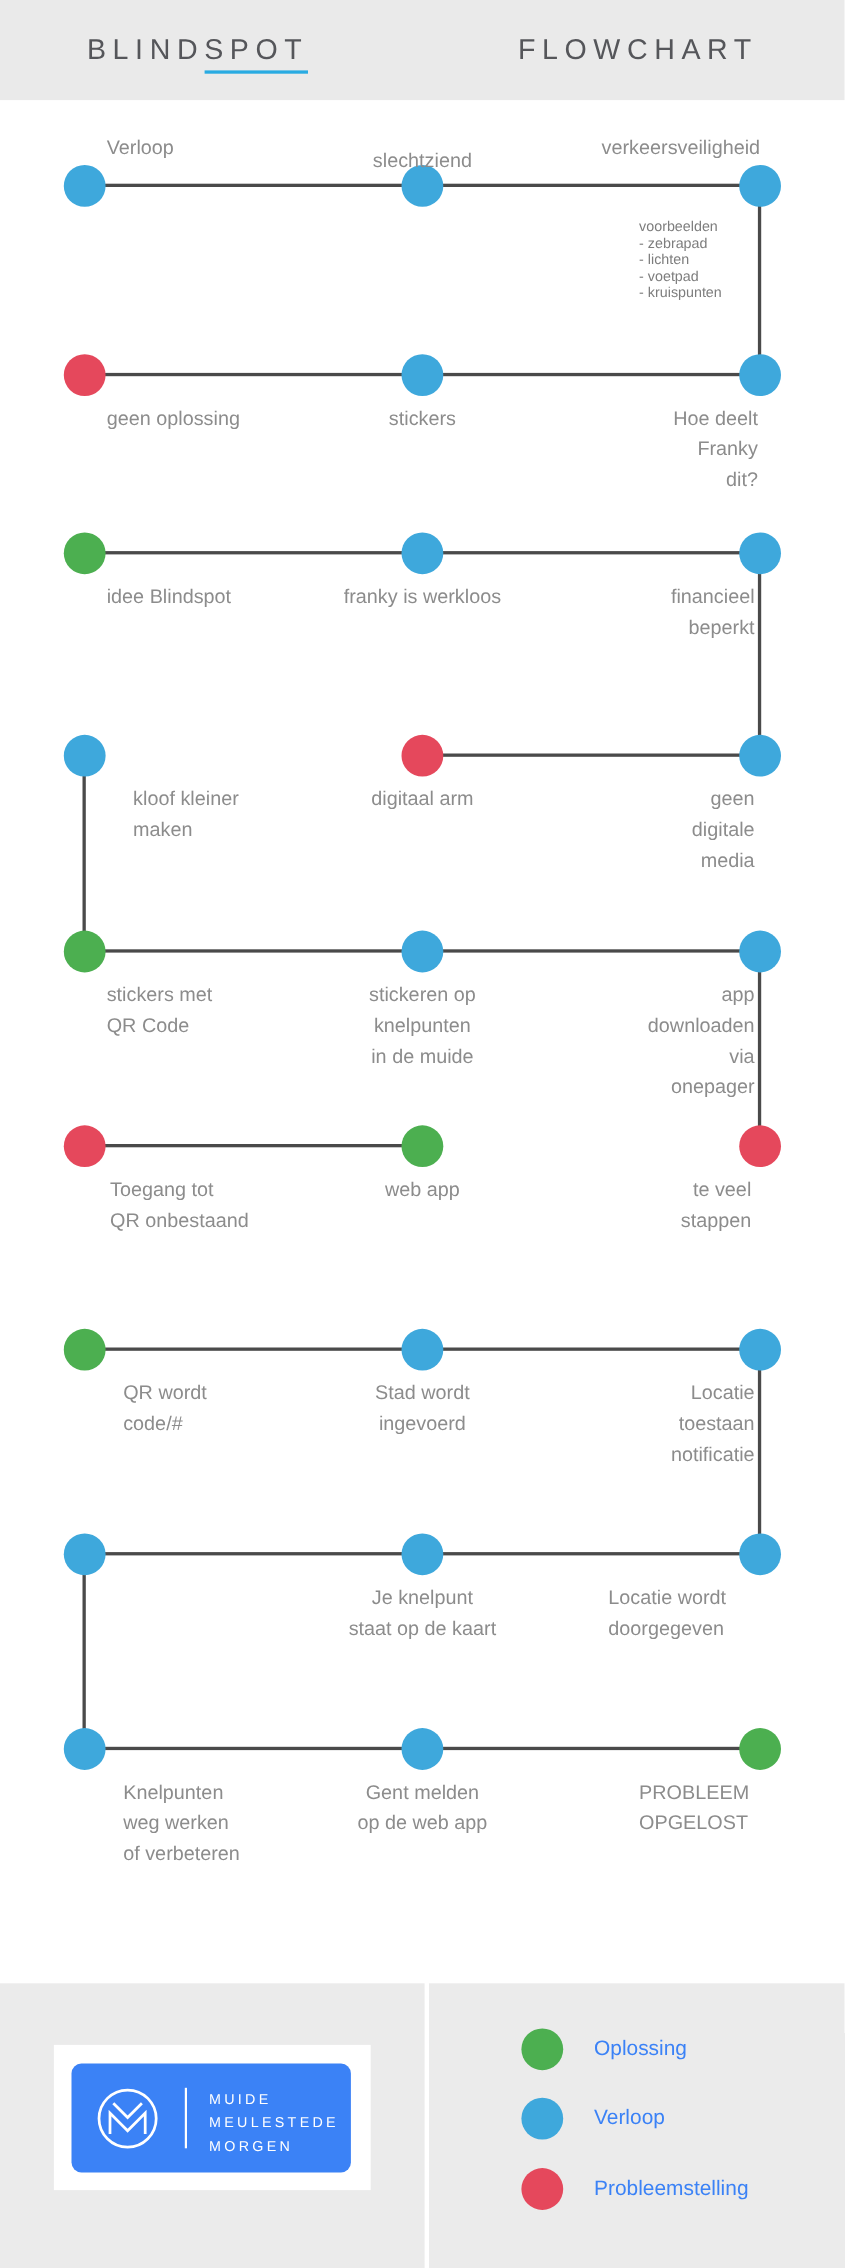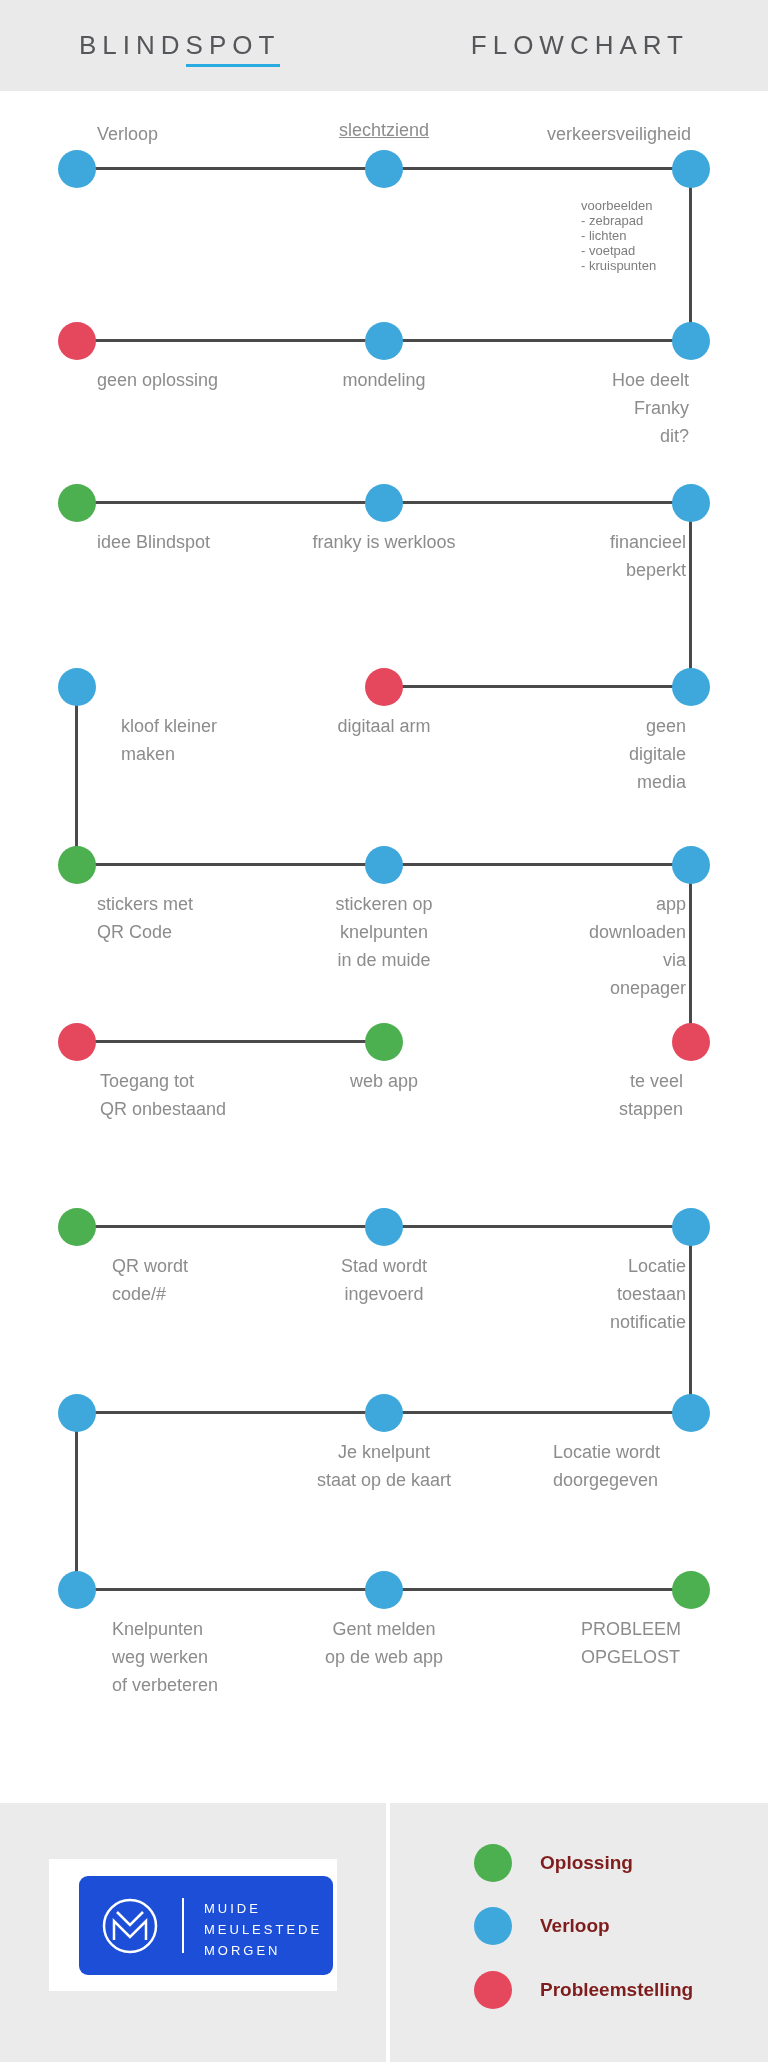--- a/index.html
+++ b/index.html
@@ -29,28 +29,28 @@
   .annotation{position:absolute;left:581px;top:198px;font-size:13px;line-height:15px;
               color:#7d7d7d;}
 
   
   .panel{position:absolute;top:1803px;height:259px;background:#ebebeb;}
   .panel.pl{left:0;width:386px;}
   .panel.pr{left:390px;width:378px;}
 
   .logo-card{position:absolute;left:49px;top:56px;width:288px;height:132px;background:#ffffff;}
   .logo-badge{position:absolute;left:16px;top:17px;width:254px;height:99px;
-              background:#1d4ed8;border-radius:9px;margin-left:14px;}
+              background:#3b82f6;border-radius:9px;}
   .logo-divider{position:absolute;left:103px;top:22px;width:2px;height:55px;background:#ffffff;}
   .logo-text{position:absolute;left:125px;top:22px;color:#ffffff;font-size:13px;
              letter-spacing:3px;line-height:21px;font-weight:400;}
   .logo-mark{position:absolute;left:19px;top:18px;}
 
   .legend-dot{position:absolute;width:38px;height:38px;border-radius:50%;}
-  .legend-label{position:absolute;font-size:19px;color:#7f1d1d;line-height:24px;font-weight:bold;}
+  .legend-label{position:absolute;font-size:19px;color:#3b82f6;line-height:24px;}
 </style>
 </head>
 <body>
 
 <div class="page">
 
   <div class="header">
     <div class="htitle"><span>BLIND</span><span class="u">SPOT</span></div>
     <div class="htitle">FLOWCHART</div>
   </div>
@@ -69,36 +69,36 @@
   <div class="vline" style="left:689px;top:503px;height:184px;"></div>
   <div class="vline" style="left:75px;top:687px;height:178px;"></div>
   <div class="vline" style="left:689px;top:865px;height:177px;"></div>
   <div class="vline" style="left:689px;top:1227px;height:186px;"></div>
   <div class="vline" style="left:75px;top:1413px;height:177px;"></div>
 
   <div class="dot verloop" style="left:58px;top:150px;"></div>
   <div class="dot verloop" style="left:365px;top:150px;"></div>
   <div class="dot verloop" style="left:672px;top:150px;"></div>
   <div class="nlabel" style="left:97px;top:120px;">Verloop</div>
-  <div class="nlabel c" style="left:384px;top:116px;text-decoration:underline;">slechtziend</div>
+  <div class="nlabel c" style="left:384px;top:132px;">slechtziend</div>
   <div class="nlabel r" style="left:691px;top:120px;">verkeersveiligheid</div>
 
   <div class="annotation">
     <div>voorbeelden</div>
     <div>- zebrapad</div>
     <div>- lichten</div>
     <div>- voetpad</div>
     <div>- kruispunten</div>
   </div>
 
   <div class="dot probleemstelling" style="left:58px;top:322px;"></div>
   <div class="dot verloop" style="left:365px;top:322px;"></div>
   <div class="dot verloop" style="left:672px;top:322px;"></div>
   <div class="nlabel" style="left:97px;top:366px;">geen oplossing</div>
-  <div class="nlabel c" style="left:384px;top:366px;">mondeling</div>
+  <div class="nlabel c" style="left:384px;top:366px;">stickers</div>
   <div class="nlabel r" style="left:689px;top:366px;">Hoe deelt
 Franky dit?</div>
 
   <div class="dot oplossing" style="left:58px;top:484px;"></div>
   <div class="dot verloop" style="left:365px;top:484px;"></div>
   <div class="dot verloop" style="left:672px;top:484px;"></div>
   <div class="nlabel" style="left:97px;top:528px;">idee Blindspot</div>
   <div class="nlabel c" style="left:384px;top:528px;">franky is werkloos</div>
   <div class="nlabel r" style="left:686px;top:528px;">financieel beperkt</div>
 

